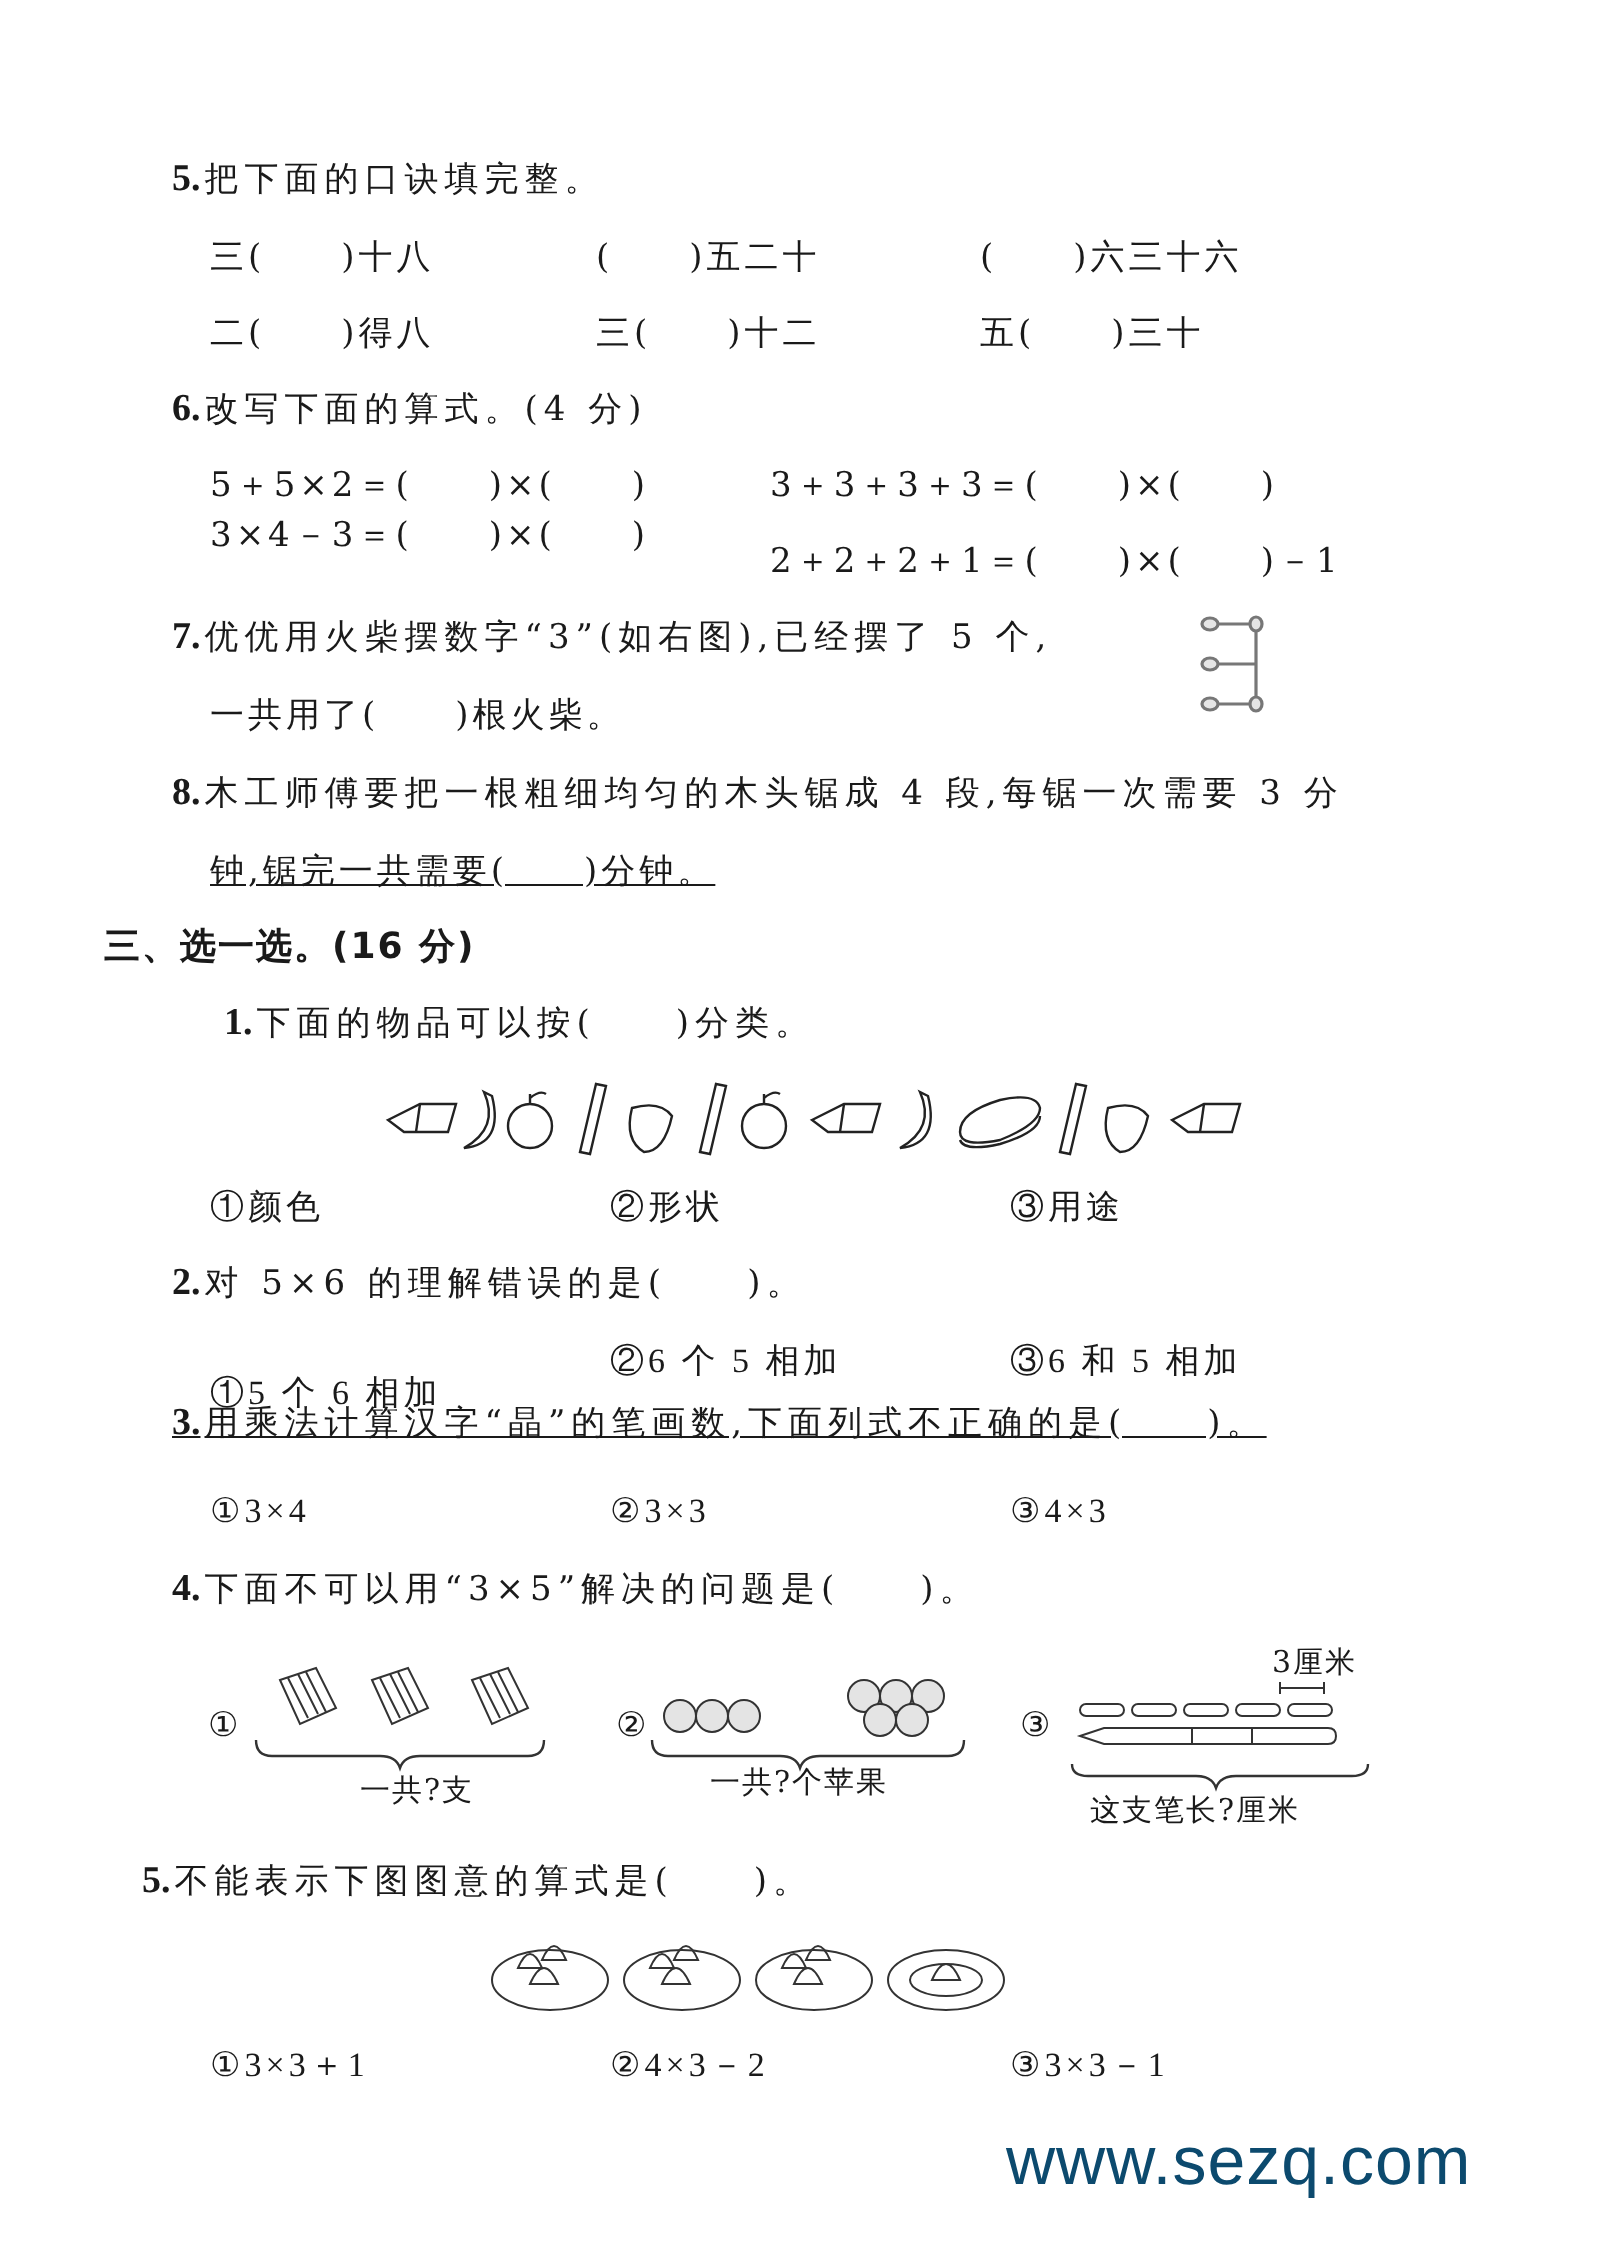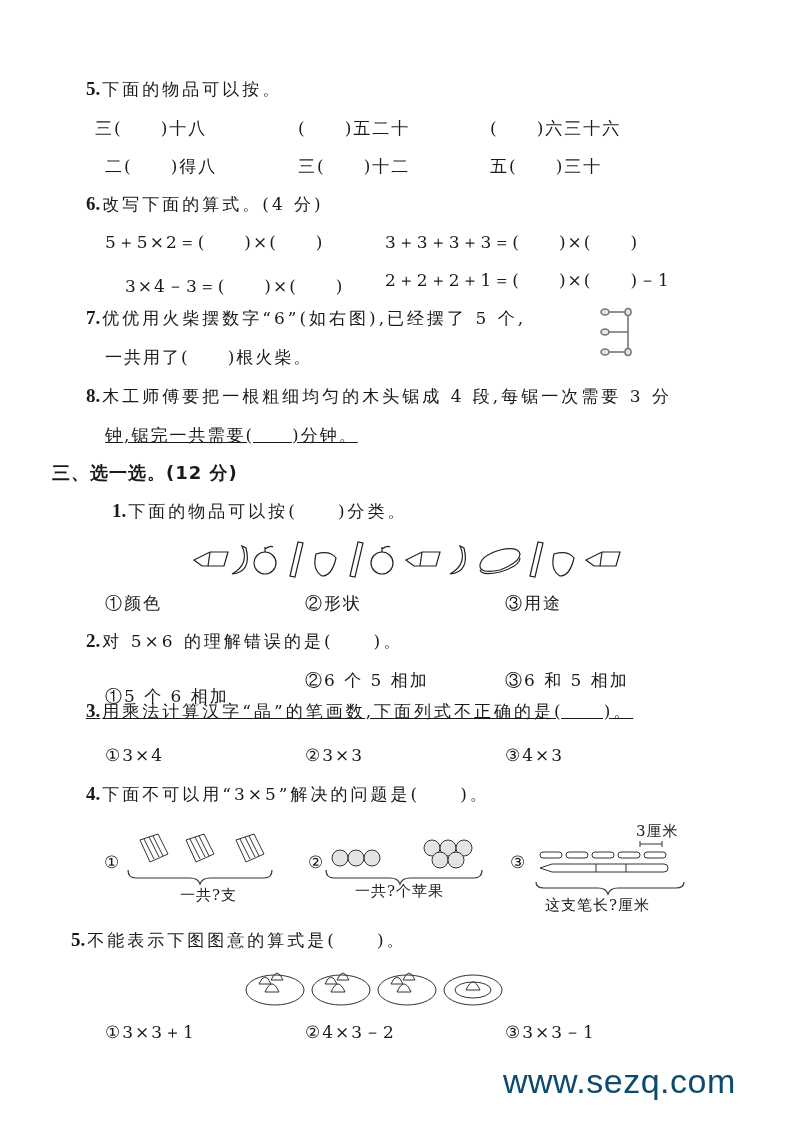--- a/index.html
+++ b/index.html
@@ -3,48 +3,48 @@
 <meta charset="utf-8">
 <style>
   html, body { margin:0; padding:0; background:#fff; }
   body { width:800px; height:1131px; position:relative; overflow:hidden;
          font-family:"DejaVu Serif", "Liberation Serif", serif; color:#1a1a1a; }
   .abs { position:absolute; white-space:nowrap; }
   .q { font-size:17px; letter-spacing:3px; }
   .qnum { font-family:"Liberation Serif", serif; font-weight:bold; font-size:19px; letter-spacing:0; margin-right:2px; }
   .line { font-size:17px; letter-spacing:2px; }
   .sec { font-size:18px; font-weight:bold; letter-spacing:1px; font-family:"DejaVu Sans", sans-serif; }
-  .opt { font-size:17px; letter-spacing:2px; }
+  .opt { font-size:17px; letter-spacing:2px;font-family:Liberation Serif, serif; }
   .watermark { font-family:"Liberation Sans", sans-serif; font-size:34px; color:#0c4a6e; letter-spacing:0.5px; }
   svg { position:absolute; overflow:visible; }
   .cap { font-size:15px; letter-spacing:1px; }
 </style>
 </head>
 <body>
 
 <div class="abs q" style="left:86px;top:78px;">
-  <span class="qnum">5.</span><span>下面的物品可以按。</span>
-</div>
-<div class="abs line" style="left:95px;top:117px;">三(　　)十八</div>
+  <span class="qnum">5.</span><span>把下面的口诀填完整。</span>
+</div>
+<div class="abs line" style="left:105px;top:117px;">三(　　)十八</div>
 <div class="abs line" style="left:298px;top:117px;">(　　)五二十</div>
 <div class="abs line" style="left:490px;top:117px;">(　　)六三十六</div>
 <div class="abs line" style="left:105px;top:155px;">二(　　)得八</div>
 <div class="abs line" style="left:298px;top:155px;">三(　　)十二</div>
 <div class="abs line" style="left:490px;top:155px;">五(　　)三十</div>
 
 <div class="abs q" style="left:86px;top:193px;">
   <span class="qnum">6.</span><span>改写下面的算式。(4 分)</span>
 </div>
 <div class="abs line" style="left:105px;top:231px;">5＋5×2＝(　　)×(　　)</div>
 <div class="abs line" style="left:385px;top:231px;">3＋3＋3＋3＝(　　)×(　　)</div>
-<div class="abs line" style="left:105px;top:275px;margin-left:20px;">3×4－3＝(　　)×(　　)</div>
+<div class="abs line" style="left:105px;top:256px;">3×4－3＝(　　)×(　　)</div>
 <div class="abs line" style="left:385px;top:269px;">2＋2＋2＋1＝(　　)×(　　)－1</div>
 
 <div class="abs q" style="left:86px;top:307px;">
-  <span class="qnum">7.</span><span>优优用火柴摆数字“6”(如右图),已经摆了 5 个,</span>
+  <span class="qnum">7.</span><span>优优用火柴摆数字“3”(如右图),已经摆了 5 个,</span>
 </div>
 <div class="abs line" style="left:105px;top:346px;">一共用了(　　)根火柴。</div>
 <svg style="left:600px;top:306px;" width="40" height="52" viewBox="0 0 40 52">
   <g stroke="#777" stroke-width="1.6" fill="#e6e6e6">
     <line x1="6" y1="6" x2="28" y2="6"></line>
       <line x1="6" y1="26" x2="28" y2="26"></line>
       <line x1="6" y1="46" x2="28" y2="46"></line>
     <line x1="28" y1="6" x2="28" y2="46"></line>
     <ellipse cx="5" cy="6" rx="4" ry="3"></ellipse>
       <ellipse cx="5" cy="26" rx="4" ry="3"></ellipse>
@@ -52,21 +52,21 @@
     <ellipse cx="28" cy="6" rx="3" ry="3.5"></ellipse>
       <ellipse cx="28" cy="46" rx="3" ry="3.5"></ellipse>
   </g>
 </svg>
 
 <div class="abs q" style="left:86px;top:385px;">
   <span class="qnum">8.</span><span>木工师傅要把一根粗细均匀的木头锯成 4 段,每锯一次需要 3 分</span>
 </div>
 <div class="abs line" style="left:105px;top:424px;text-decoration:underline;">钟,锯完一共需要(　　)分钟。</div>
 
-<div class="abs sec" style="left:52px;top:461px;">三、选一选。(12 分)</div>
+<div class="abs sec" style="left:52px;top:461px;">三、选一选。(16 分)</div>
 
 <div class="abs q" style="left:86px;top:500px;margin-left:26px;">
   <span class="qnum">1.</span><span>下面的物品可以按(　　)分类。</span>
 </div>
 <svg style="left:190px;top:540px;" width="430" height="40" viewBox="0 0 430 40">
   <g fill="none" stroke="#222" stroke-width="1.2">
 
     <g>
         <path d="M4 20 l16-8 h18 l-4 14 h-22 z"></path>
         <path d="M20 12 l-2 14"></path>

